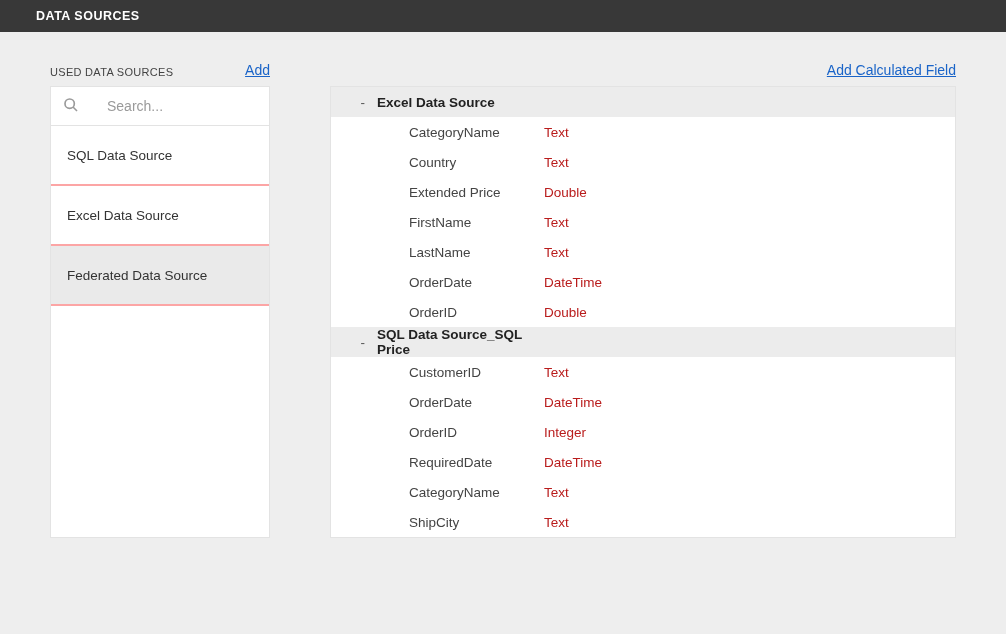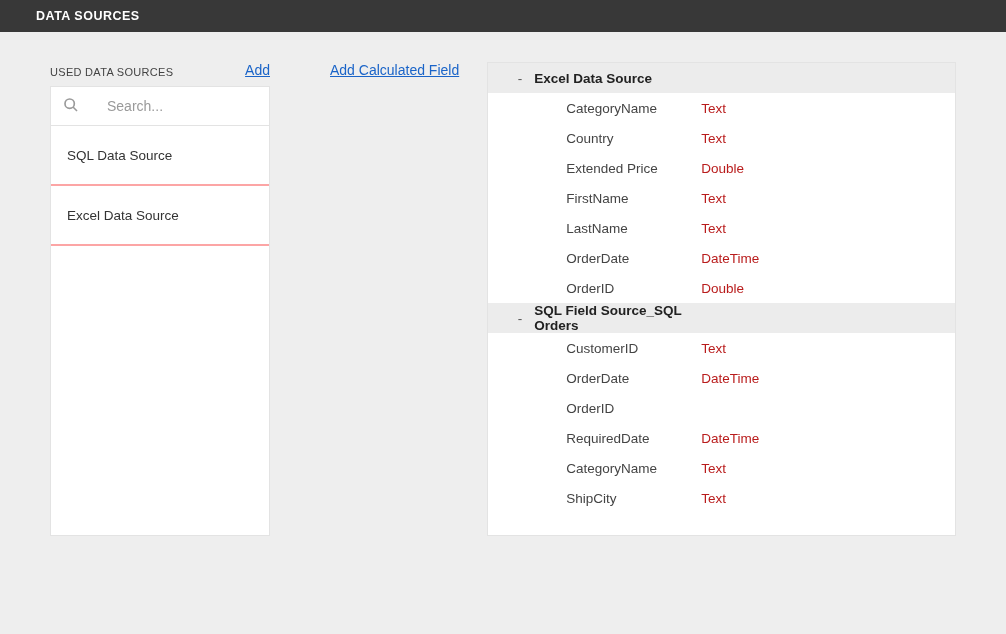--- a/index.html
+++ b/index.html
@@ -85,22 +85,21 @@
     cursor: pointer;
     font-size: 13.5px;
     color: #333;
   }
   .source-item.selected {
     background: #eaeaea;
   }
   .main {
     flex: 1;
     display: flex;
-    flex-direction: row;
-    gap: 28px;
+    flex-direction: column;
   }
   .main-header {
     display: flex;
     justify-content: flex-end;
     margin-bottom: 8px;
   }
   .fields-table {
     background: #fff;
     border: 1px solid #e3e3e3;
     flex: 1;
@@ -169,20 +168,23 @@
       </span>
       <input class="search-input" type="text" placeholder="Search..." style="">
     </div>
     <div class="source-list" id="source-list">
         <div class="source-item">
           <span>SQL Data Source</span>
         </div>
         <div class="source-item">
           <span>Excel Data Source</span>
         </div>
+        <div class="source-item selected">
+          <span>Federated Data Source</span>
+        </div>
       </div>
   </div>
 
   <div class="main">
     <div class="main-header">
       <span class="link">Add Calculated Field</span>
     </div>
     <div class="fields-table" id="fields-table">
         <div class="field-row group-header">
           <div class="col-expand">-</div>
@@ -227,39 +229,40 @@
           <div class="col-rest"></div>
         </div>
         <div class="field-row">
           <div class="col-expand"></div>
           <div class="col-name">OrderID</div>
           <div class="col-type">Double</div>
           <div class="col-rest"></div>
         </div>
         <div class="field-row group-header">
           <div class="col-expand">-</div>
-          <div class="col-name">SQL Field Source_SQL Orders</div>
+          <div class="col-name">SQL Data Source_SQL Price</div>
           <div class="col-type"></div>
           <div class="col-rest"></div>
         </div>
         <div class="field-row">
           <div class="col-expand"></div>
           <div class="col-name">CustomerID</div>
           <div class="col-type">Text</div>
           <div class="col-rest"></div>
         </div>
         <div class="field-row">
           <div class="col-expand"></div>
           <div class="col-name">OrderDate</div>
           <div class="col-type">DateTime</div>
           <div class="col-rest"></div>
         </div>
         <div class="field-row">
           <div class="col-expand"></div>
           <div class="col-name">OrderID</div>
+          <div class="col-type">Integer</div>
           <div class="col-rest"></div>
         </div>
         <div class="field-row">
           <div class="col-expand"></div>
           <div class="col-name">RequiredDate</div>
           <div class="col-type">DateTime</div>
           <div class="col-rest"></div>
         </div>
         <div class="field-row">
           <div class="col-expand"></div>

